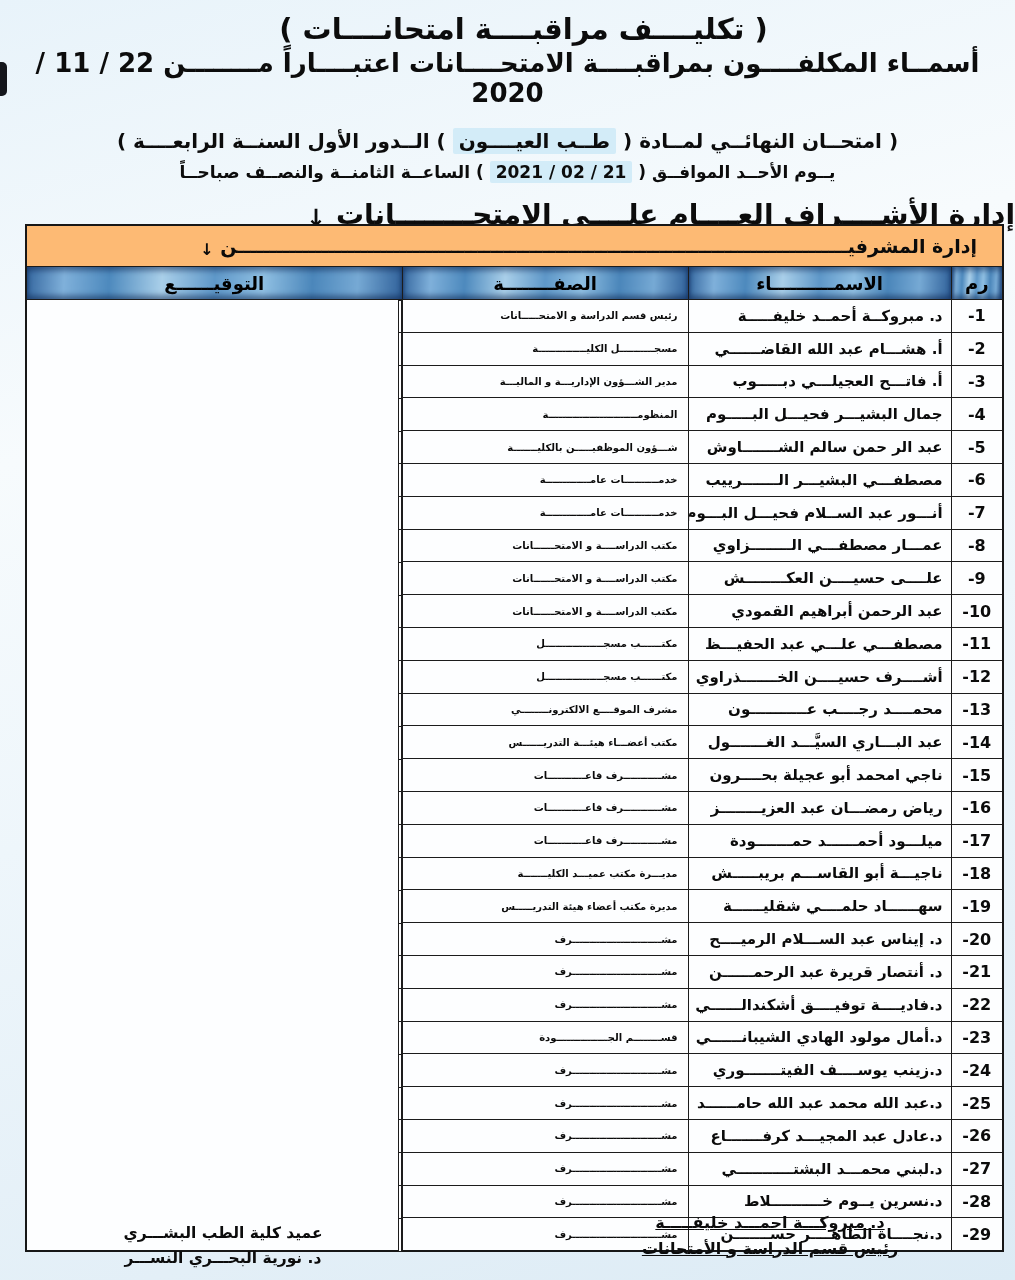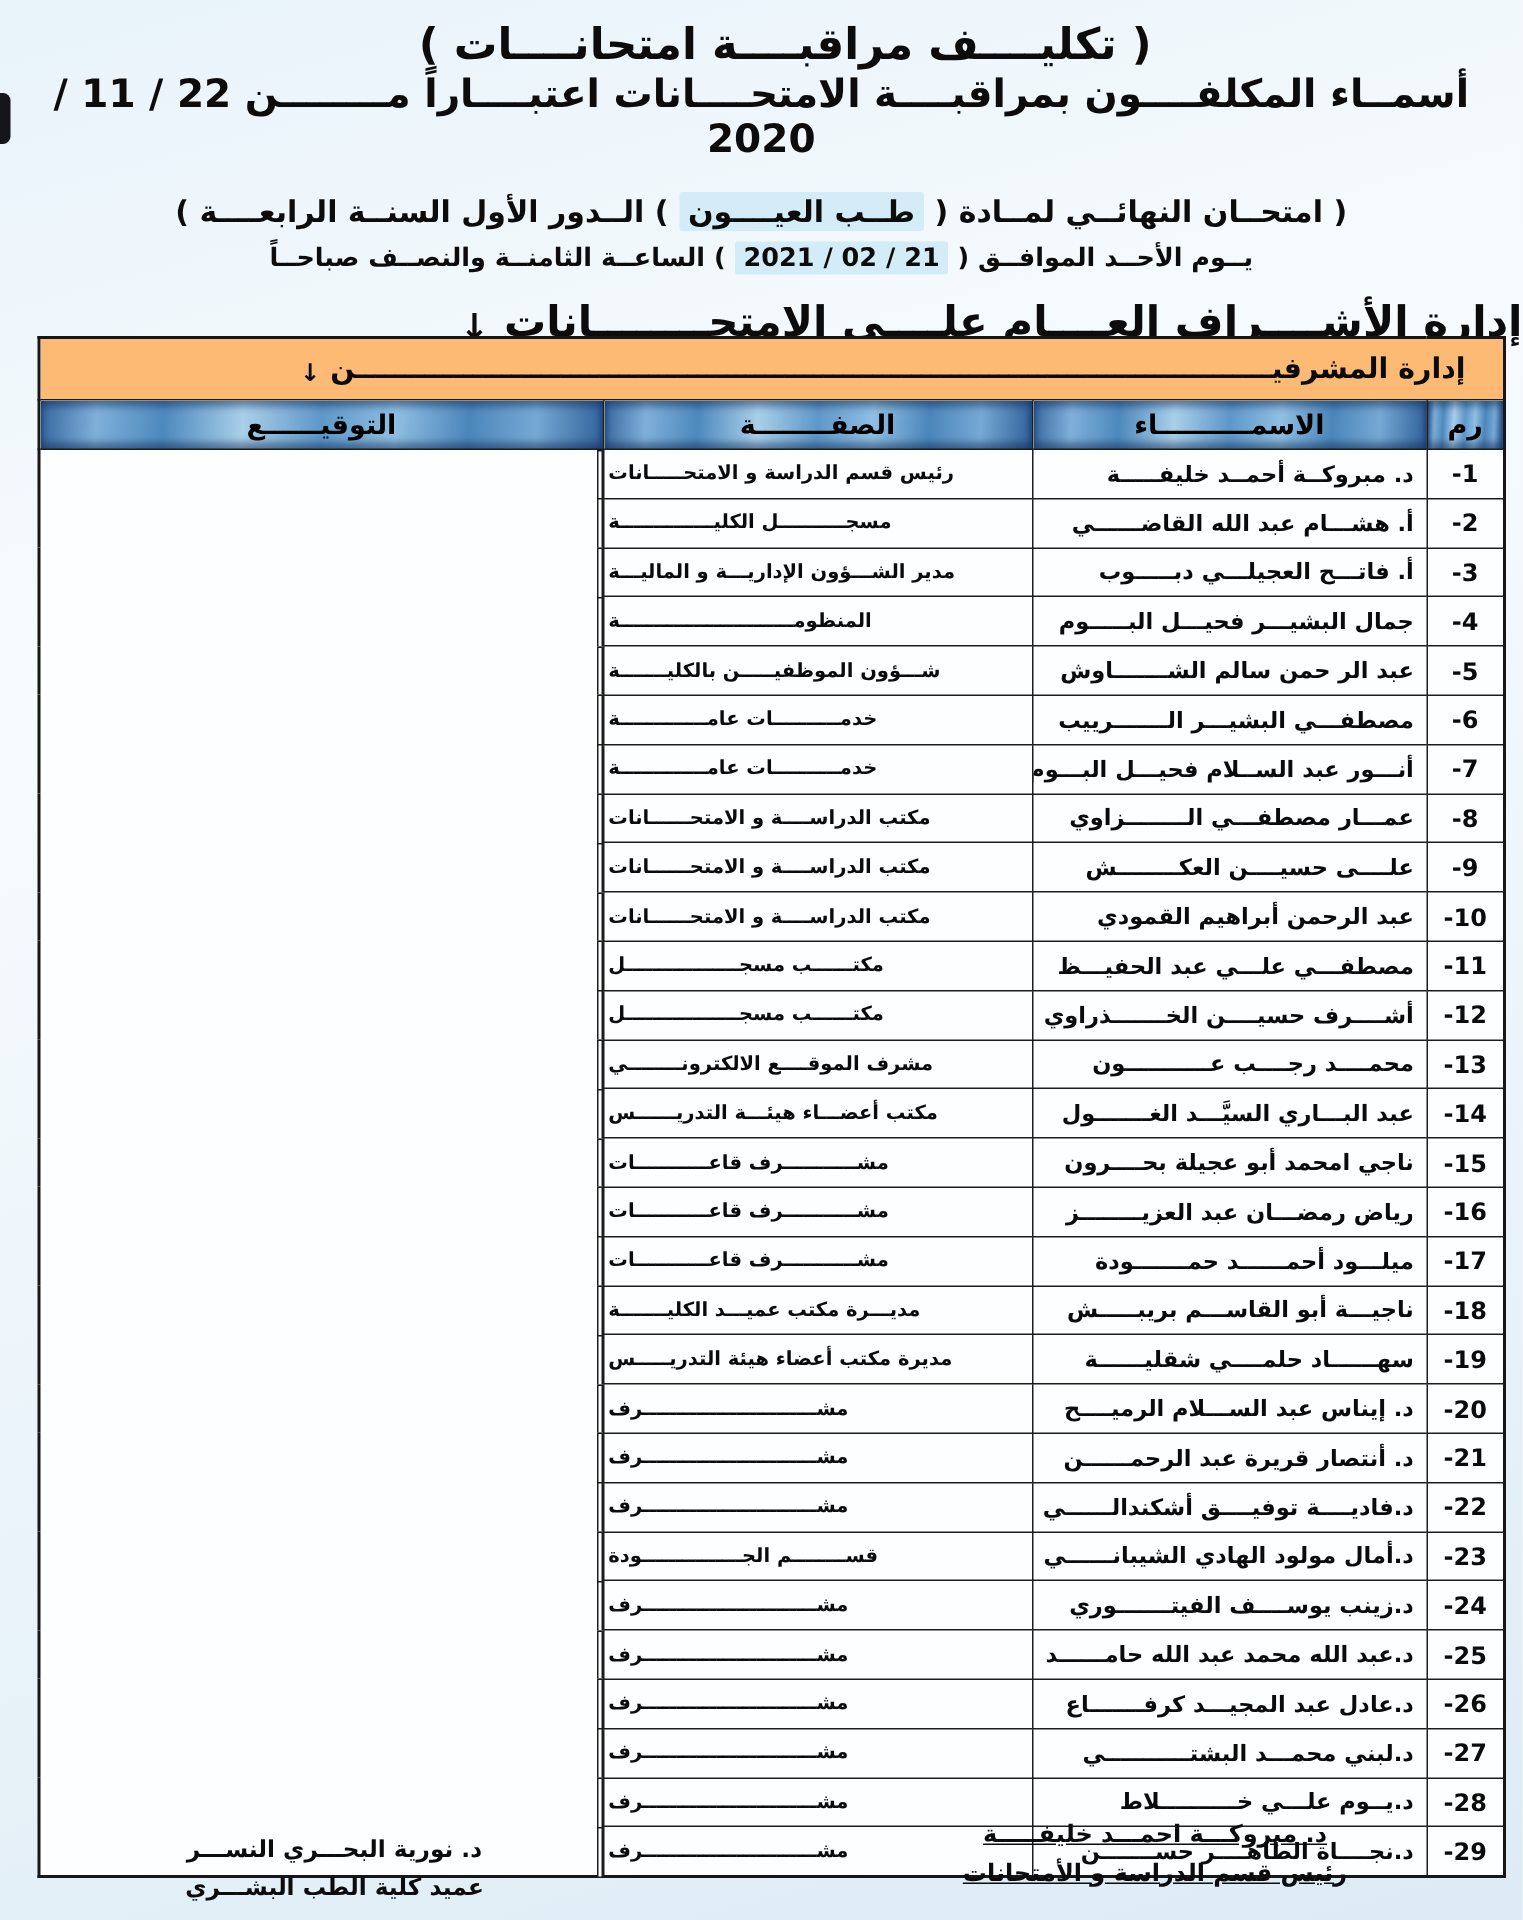--- a/index.html
+++ b/index.html
@@ -43,21 +43,21 @@
   }
   tr.cols th{
     height:30px; font-size:18px; text-align:center; color:#000;
     background:
       linear-gradient(93deg,#35679f 0%,#7fb0da 10%,#4d89bd 22%,#a9cfe9 36%,#5e97c8 50%,#8fbfe2 63%,#4b86ba 76%,#76a9d4 88%,#30619a 100%);
     box-shadow: inset 0 4px 5px rgba(9,31,74,.45), inset 0 -4px 5px rgba(9,31,74,.45);
   }
   tbody td{ height:29.8px; }
   td.num { text-align:center; font-size:16px; }
   td.name{ text-align:right; padding:0 8px 0 3px; font-size:15px; }
-  td.role{ text-align:left; padding:0 10px 0 3px; font-size:13px; }
+  td.role{ text-align:right; padding:0 10px 0 3px; font-size:10px; }
   td.sig { background:#fefeff; }
   
   .sig{ position:absolute; text-align:center; font-weight:bold; font-size:16px; line-height:1.6; }
   .sig-right{ top:1210px; right:95px;  width:300px;text-decoration:underline; }
   .sig-left { top:1221px; left:88px;   width:270px; font-size:15.5px;}
 </style>
 </head>
 <body>
 
 <div class="page">
@@ -248,35 +248,35 @@
           <td class="sig"></td>
         </tr>
         <tr>
           <td class="num">27-</td>
           <td class="name">د.لبني محمـــد البشتـــــــــــي</td>
           <td class="role">مشــــــــــــــــــــــــــرف</td>
           <td class="sig"></td>
         </tr>
         <tr>
           <td class="num">28-</td>
-          <td class="name">د.يــوم علـــي خــــــــــلاط</td>
+          <td class="name">د.نسرين يــوم خــــــــــلاط</td>
           <td class="role">مشــــــــــــــــــــــــــرف</td>
           <td class="sig"></td>
         </tr>
         <tr>
           <td class="num">29-</td>
           <td class="name">د.نجــــاة الطاهــــر حســـــــن</td>
           <td class="role">مشــــــــــــــــــــــــــرف</td>
           <td class="sig"></td>
         </tr>
       </tbody>
   </table>
 
   <div class="sig sig-right">
     <div>د. مبروكـــة احمـــد خليفـــــة</div>
     <div>رئيس قسم الدراسة و الأمتحانات</div>
   </div>
   <div class="sig sig-left">
+    <div>عميد كلية الطب البشـــري</div>
     <div>د. نورية البحـــري النســـر</div>
-    <div>عميد كلية الطب البشـــري</div>
   </div>
 
 </div>
 
 </body></html>

